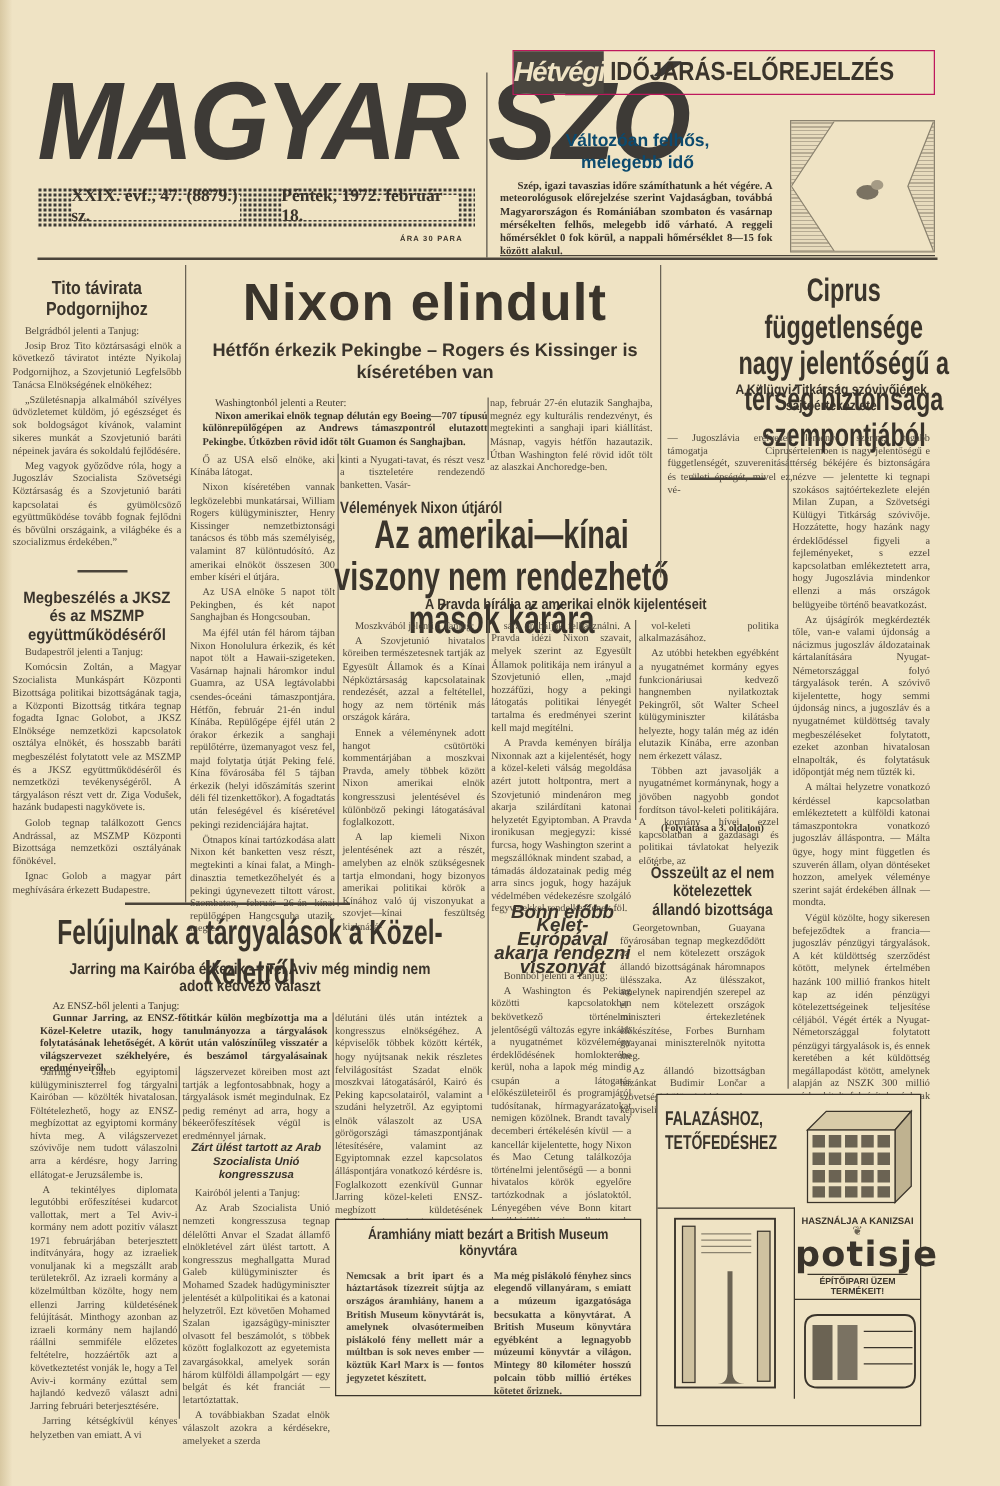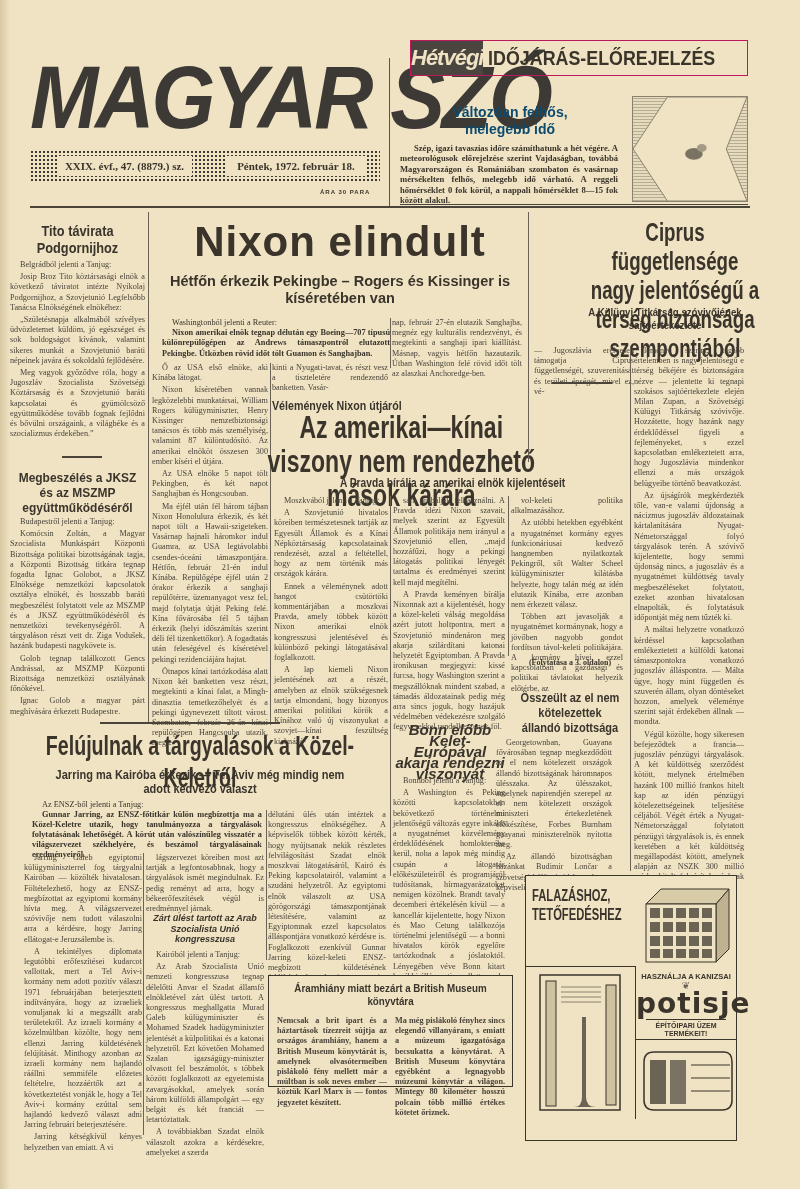--- a/index.html
+++ b/index.html
@@ -21,21 +21,21 @@
     font-size: 82px; letter-spacing: -3px; color: #3d3a36; line-height: 85px;
     transform: scaleY(1.08); white-space: nowrap;
   }
   .mast-bar {
     left: 30px; top: 150px; width: 350px; height: 32px;
     background-image: radial-gradient(#3d3a36 45%, transparent 50%);
     background-size: 4px 4px; background-color:#efe3c4;
   }
   .mast-box {
     position: absolute; top: 6px; height: 20px; background: #efe3c4;
-    font-family: "Liberation Serif", serif; font-weight: bold; font-size: 11px;
+    font-family: "Liberation Serif", serif; font-weight: bold; font-size: 14px;
     display:flex; align-items:center; justify-content:center; color:#3a342b;
   }
   .price { left: 320px; top: 189px; font-size: 6px; font-weight: bold; letter-spacing: 1px; font-family:"Liberation Sans",sans-serif; }
   .mast-vrule { left: 389px; top: 58px; width: 1px; height: 148px; background: #5a5449; }
   .top-rule { left: 30px; top: 206px; width: 720px; height: 2px; background: #4a443a; }
 
   
   .wx-head { left: 410px; top: 40px; width: 338px; height: 36px; border: 1px solid #be185d; display:flex; }
   .wx-hetvegi { width: 92px; height: 100%; background:#4a463f; color:#efe3c4; font-family:"Liberation Sans",sans-serif; font-style:italic; font-weight:bold; font-size:22px; display:flex; align-items:center; justify-content:center; letter-spacing:-1px;}
   .wx-title { flex:1; font-family:"Liberation Sans",sans-serif; font-weight:bold; font-size:21px; display:flex; align-items:center; padding-left:6px; transform:scaleX(0.85); transform-origin:left; white-space:nowrap; color:#3a342b;}
@@ -197,21 +197,21 @@
   <div class="vline" style="left:266px;top:810px;height:150px;"></div>
   <div class="abs body-text" style="left:268px;top:810px;width:118px;">délutáni ülés után intéztek a kongresszus elnökségéhez. A képviselők többek között kérték, hogy nyújtsanak nekik részletes felvilágosítást Szadat elnök moszkvai látogatásáról, Kairó és Peking kapcsolatairól, valamint a szudáni helyzetről. Az egyiptomi elnök válaszolt az USA görögországi támaszpontjának létesítésére, valamint az Egyiptomnak ezzel kapcsolatos álláspontjára vonatkozó kérdésre is. Foglalkozott ezenkívül Gunnar Jarring közel-keleti ENSZ-megbízott küldetésének felújításával, valamint a szovjet zsidók Izraelbe történő bevándorlásának következményeivel.</div>
 
   <div class="abs headline" style="left:146px;top:913px;width:118px;font-size:9px;line-height:10.5px;font-style:italic;">Zárt ülést tartott az Arab Szocialista Unió kongresszusa</div>
   <div class="abs body-text" style="left:146px;top:950px;width:118px;">
     <p>Kairóból jelenti a Tanjug:</p>
     <p>Az Arab Szocialista Unió nemzeti kongresszusa tegnap délelőtti Anvar el Szadat államfő elnökletével zárt ülést tartott. A kongresszus meghallgatta Murad Galeb külügyminiszter és Mohamed Szadek hadügyminiszter jelentését a külpolitikai és a katonai helyzetről. Ezt követően Mohamed Szalan igazságügy-miniszter olvasott fel beszámolót, s többek között foglalkozott az egyetemista zavargásokkal, amelyek során három külföldi állampolgárt — egy belgát és két franciát — letartóztattak.</p>
     <p>A továbbiakban Szadat elnök válaszolt azokra a kérdésekre, amelyeket a szerda</p>
   </div>
 
-  <div class="abs ad-box" style="left:268px;top:975px;width:245px;height:112px;border-width:1px;">
+  <div class="abs ad-box" style="left:268px;top:975px;width:245px;height:142px;border-width:1px;">
     <div class="headline" style="position:absolute;left:0;top:6px;width:243px;font-size:11.5px;line-height:13px;transform:scaleX(0.85);">Áramhiány miatt bezárt a British Museum könyvtára</div>
     <div class="body-text" style="position:absolute;left:8px;top:40px;width:110px;font-weight:bold;">Nemcsak a brit ipart és a háztartások tízezreit sújtja az országos áramhiány, hanem a British Museum könyvtárát is, amelynek olvasótermeiben pislákoló fény mellett már a múltban is sok neves ember — köztük Karl Marx is — fontos jegyzetet készített.</div>
     <div class="body-text" style="position:absolute;left:126px;top:40px;width:110px;font-weight:bold;">Ma még pislákoló fényhez sincs elegendő villanyáram, s emiatt a múzeum igazgatósága becsukatta a könyvtárat. A British Museum könyvtára egyébként a legnagyobb múzeumi könyvtár a világon. Mintegy 80 kilométer hosszú polcain több millió értékes kötetet őriznek.</div>
   </div>
 
   <div class="abs ad-box" style="left:525px;top:875px;width:212px;height:266px;">
     <div class="falaz" style="position:absolute;left:6px;top:10px;">
       <span style="display:block;width:110px;white-space:normal;">FALAZÁSHOZ, TETŐFEDÉSHEZ</span>
     </div>
     <svg style="position:absolute;left:115px;top:8px;" width="92" height="80" viewBox="0 0 92 80">

